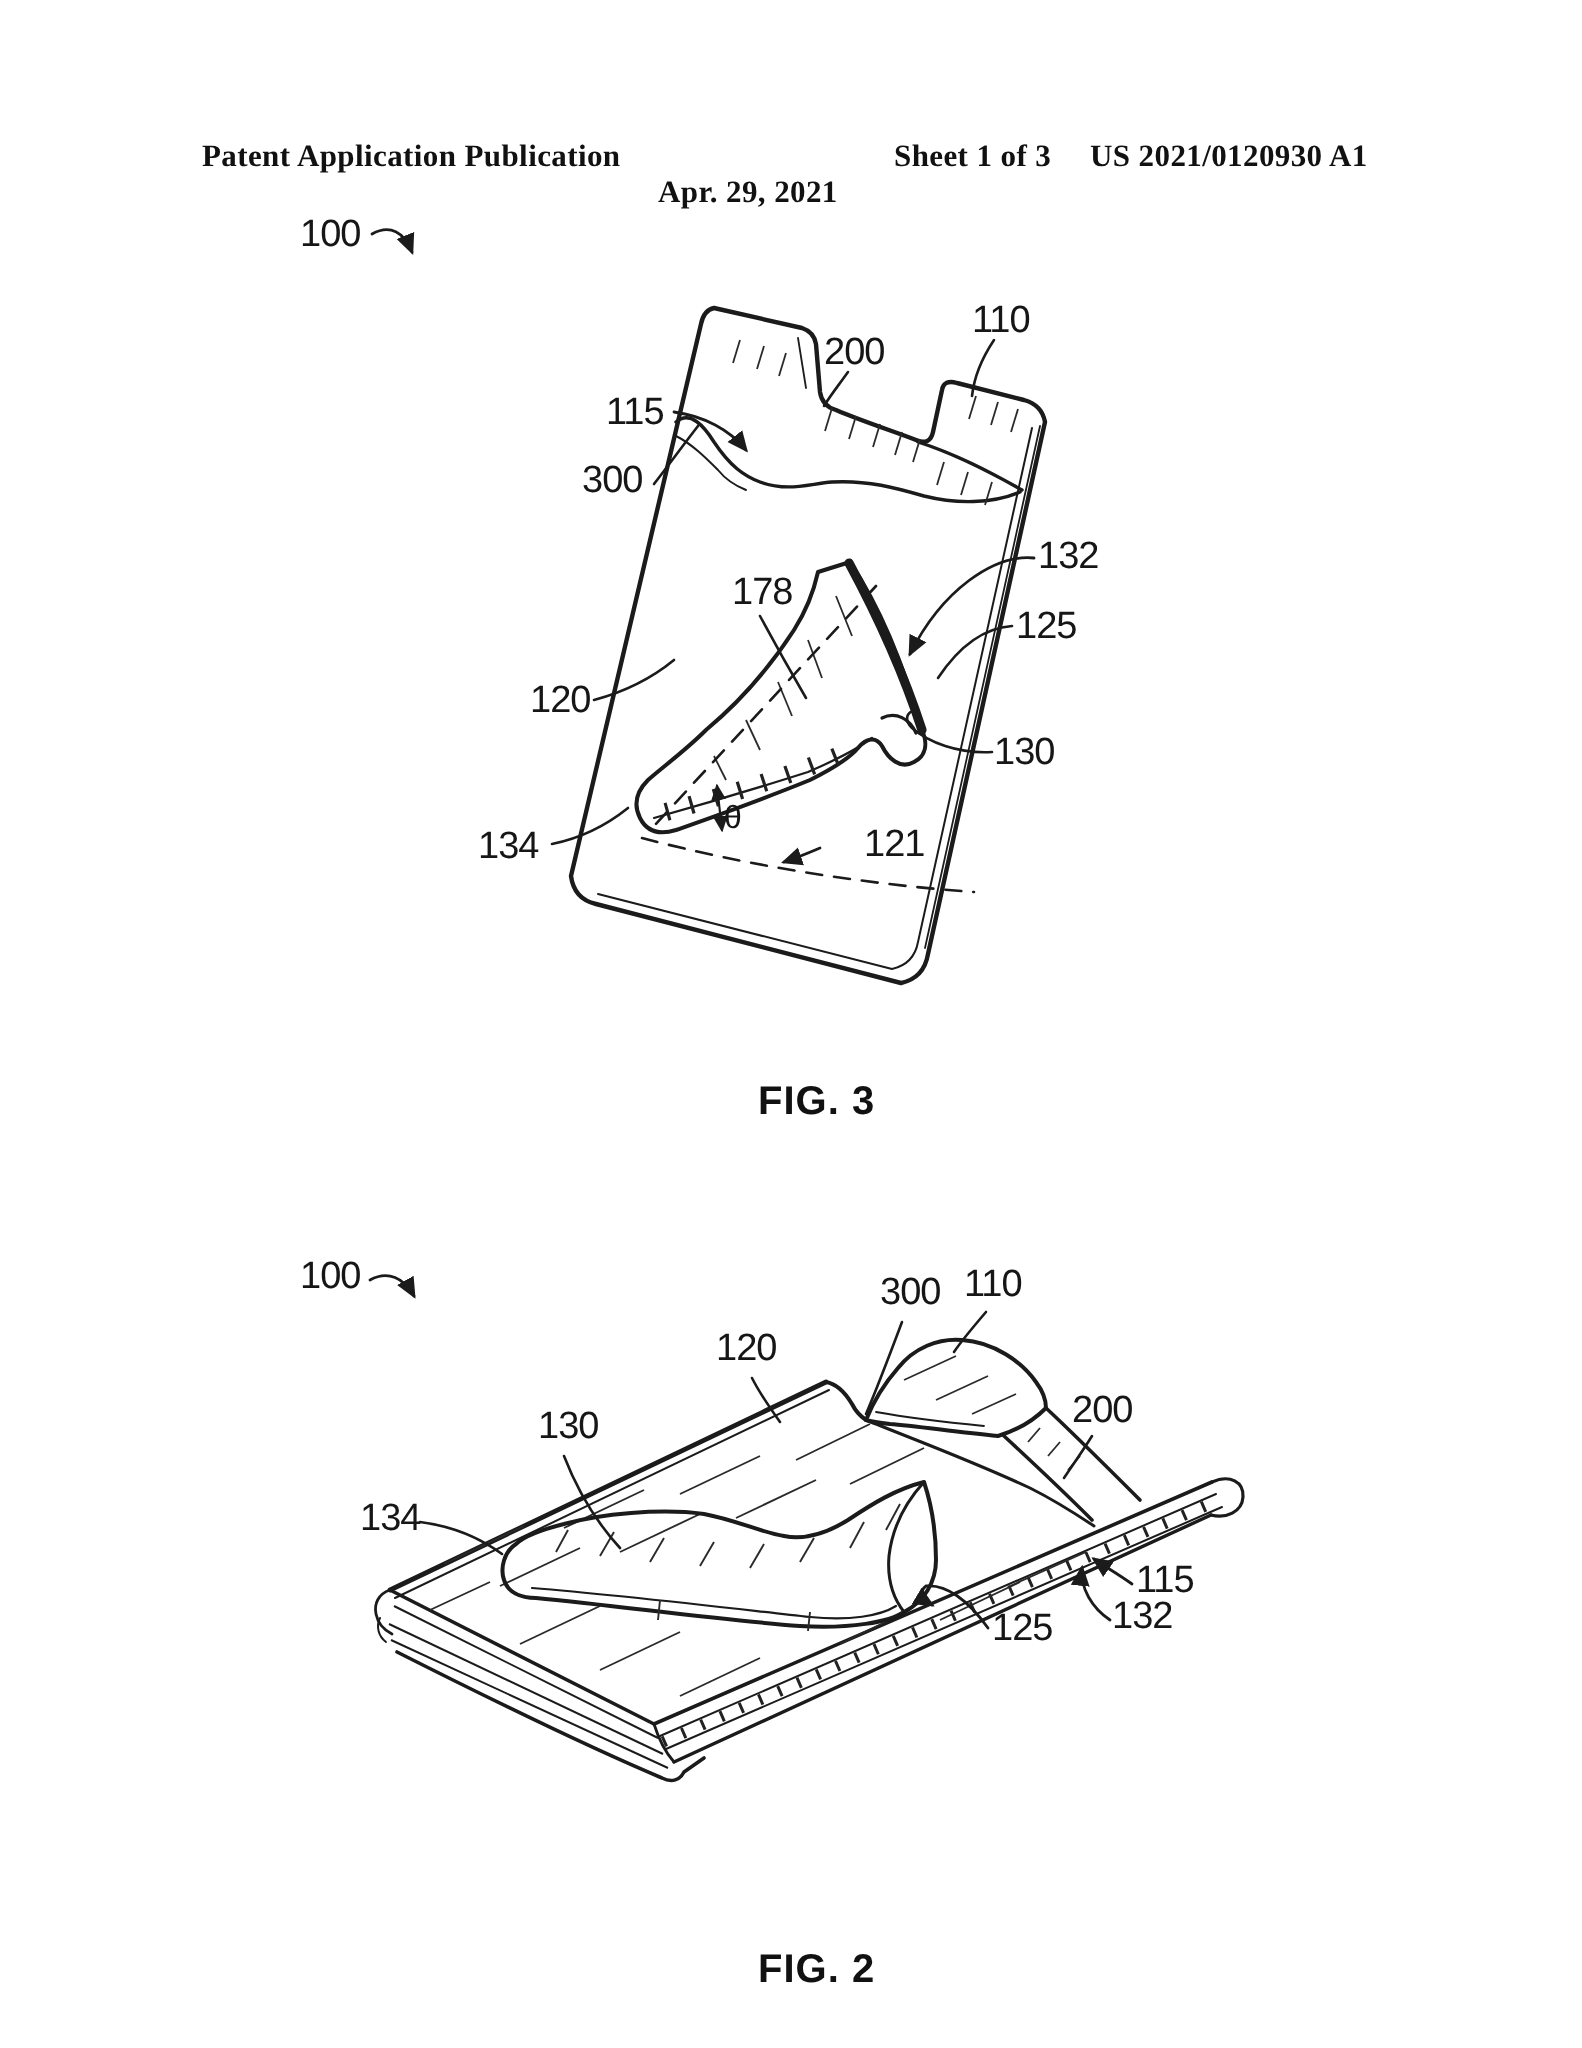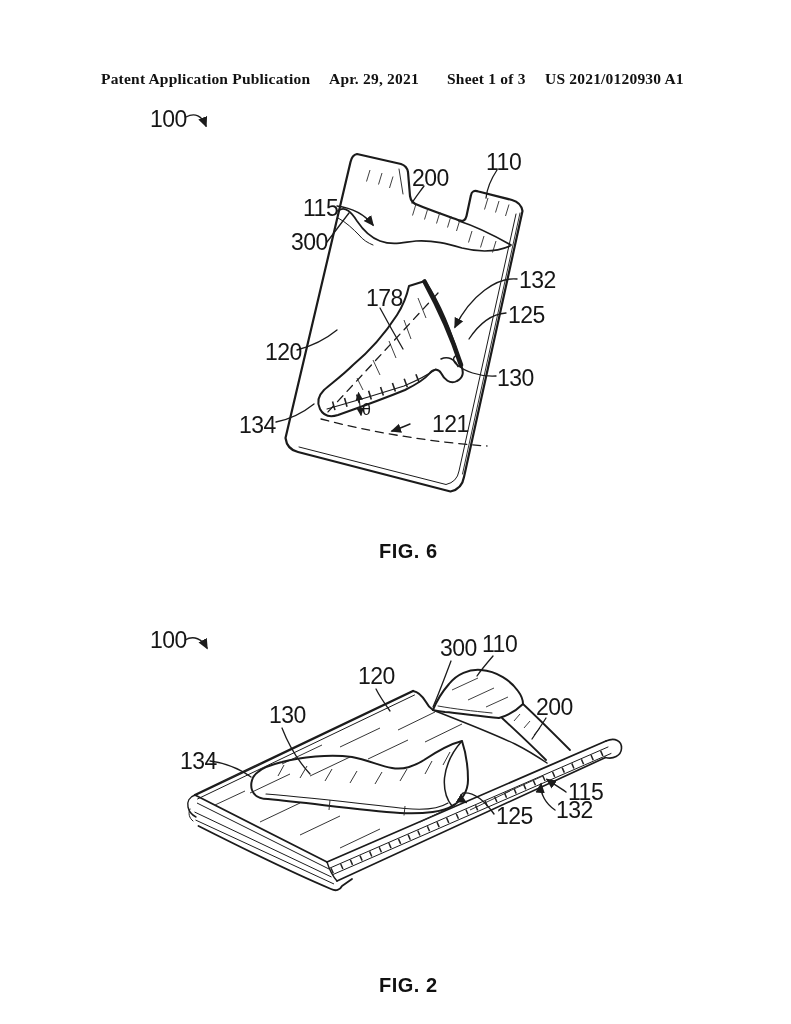--- a/index.html
+++ b/index.html
@@ -8,26 +8,26 @@
     background:#ffffff; overflow:hidden;
     font-family:"Liberation Sans", sans-serif;
   }
   .hdr {
     position:absolute; top:70px; left:0; width:791px; height:20px;
     font-family:"Liberation Serif", serif; font-weight:bold;
     font-size:15.5px; color:#111; letter-spacing:0.2px; white-space:nowrap;
   }
   .hdr span { position:absolute; top:0; }
   .hdr .h-left  { left:101px; }
-  .hdr .h-date  { left:329px; }
+  .hdr .h-date  { left:329px;margin-top:18px; }
   .hdr .h-sheet { left:447px; }
   .hdr .h-num   { left:545px; }
   svg.art { position:absolute; left:0; top:0; }
   .ref {
-    position:absolute; font-size:23px; line-height:1; color:#161616;
+    position:absolute; font-size:19px; line-height:1; color:#161616;
     letter-spacing:-0.5px; white-space:nowrap;
   }
   .ref.theta { font-size:16px; }
   .fig-caption {
     position:absolute; font-size:20px; font-weight:bold; color:#111;
     letter-spacing:0.5px; white-space:nowrap;
   }
   
   .ln { fill:none; stroke:#1b1b1b; stroke-linecap:round; stroke-linejoin:round; }
   .tick { fill:none; stroke:#222; stroke-linecap:butt; }
@@ -235,21 +235,21 @@
   <div class="ref" style="left:412px;top:167px">200</div>
   <div class="ref" style="left:486px;top:151px">110</div>
   <div class="ref" style="left:519px;top:269px">132</div>
   <div class="ref" style="left:366px;top:287px">178</div>
   <div class="ref" style="left:508px;top:304px">125</div>
   <div class="ref" style="left:265px;top:341px">120</div>
   <div class="ref" style="left:497px;top:367px">130</div>
   <div class="ref" style="left:239px;top:414px">134</div>
   <div class="ref theta" style="left:362px;top:402px">θ</div>
   <div class="ref" style="left:432px;top:413px">121</div>
-  <div class="fig-caption" style="left:379px;top:540px">FIG. 6</div>
+  <div class="fig-caption" style="left:379px;top:540px">FIG. 3</div>
 
   <div class="ref" style="left:150px;top:629px">100</div>
   <div class="ref" style="left:440px;top:637px">300</div>
   <div class="ref" style="left:482px;top:633px">110</div>
   <div class="ref" style="left:358px;top:665px">120</div>
   <div class="ref" style="left:536px;top:696px">200</div>
   <div class="ref" style="left:269px;top:704px">130</div>
   <div class="ref" style="left:180px;top:750px">134</div>
   <div class="ref" style="left:568px;top:781px">115</div>
   <div class="ref" style="left:556px;top:799px">132</div>

